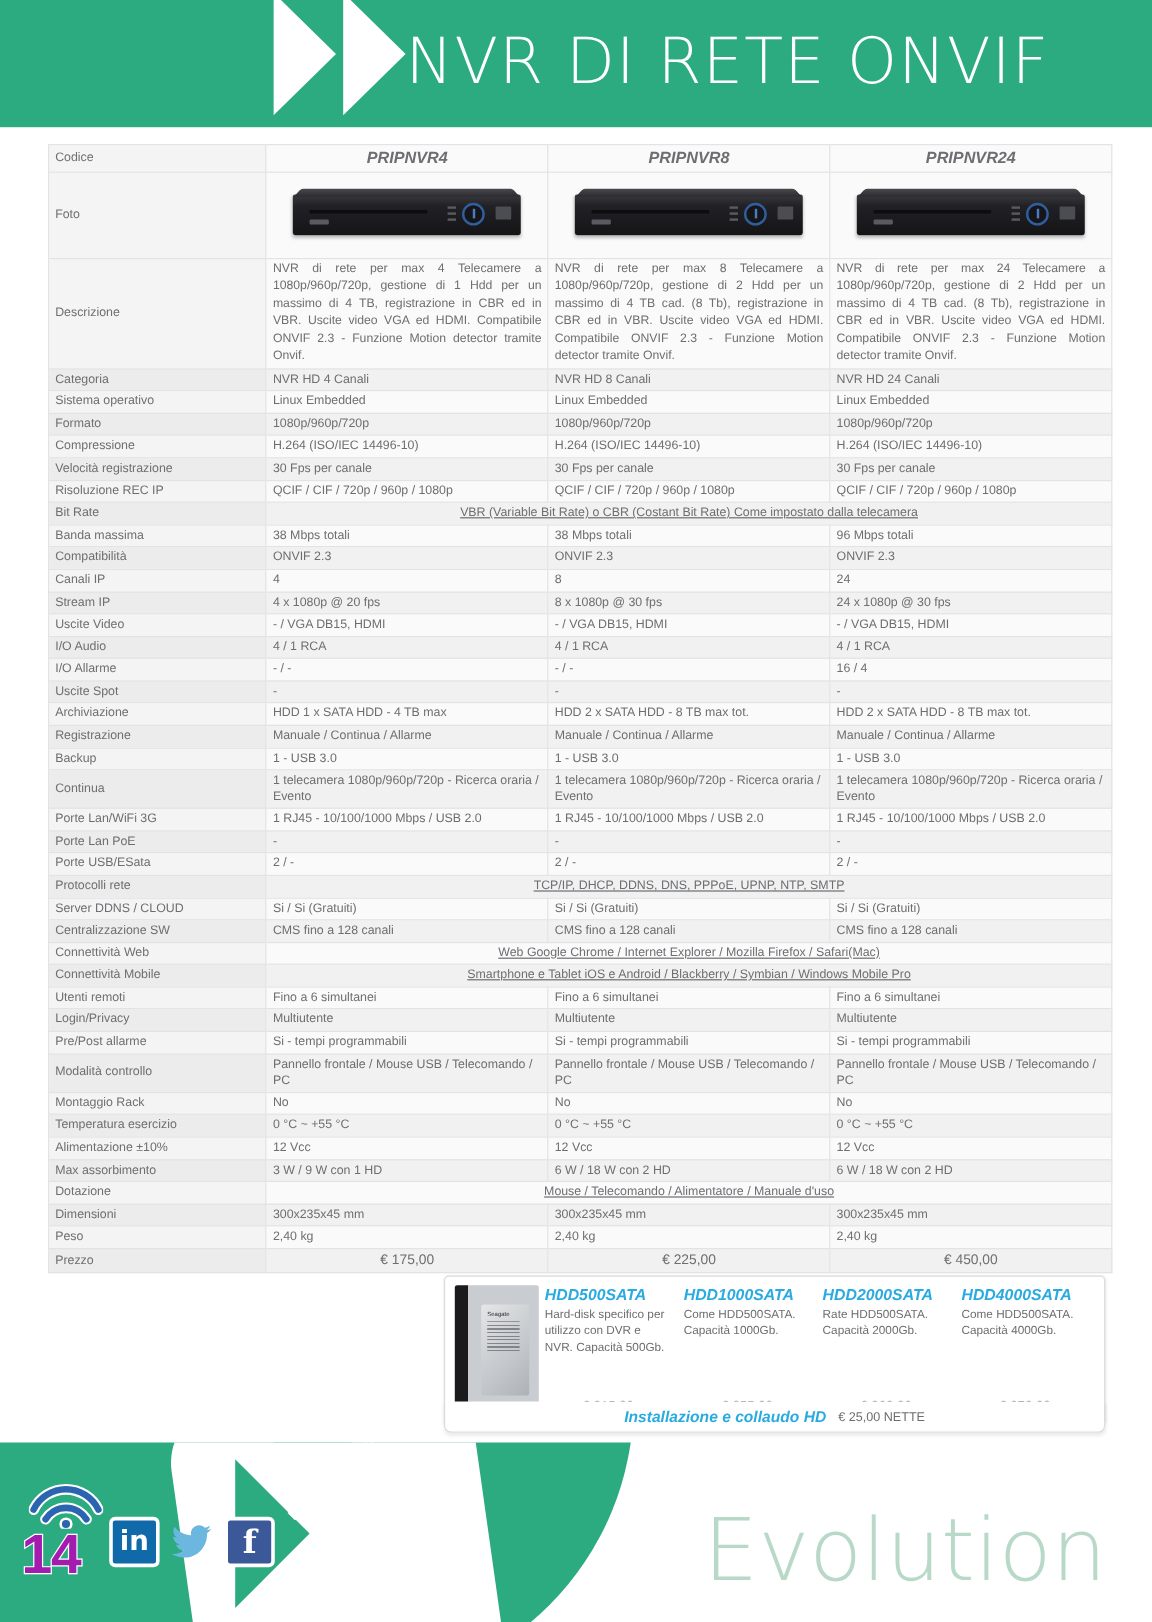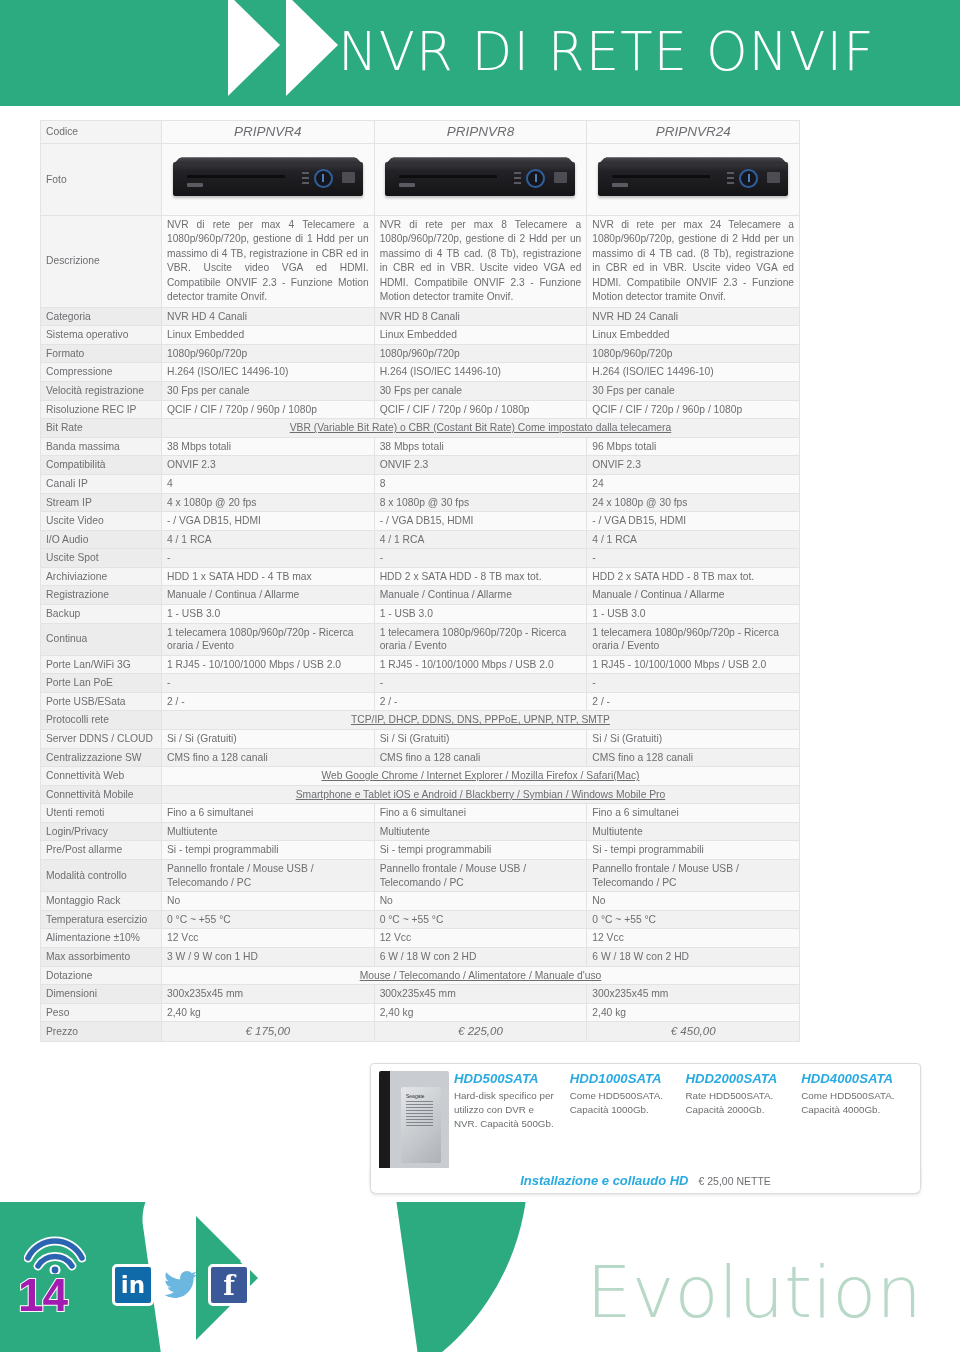--- a/index.html
+++ b/index.html
@@ -43,21 +43,21 @@
     font-size: 53px;
     font-weight: 300;
     letter-spacing: 1px;
     font-family: "DejaVu Sans", sans-serif;
     white-space: nowrap;
   }
 
   
   .spec-wrap { padding: 14px 40px 0 40px; }
   table.spec {
-    width: 760px;
+    width: 887px;
     border-collapse: collapse;
     font-size: 10.3px;
     line-height: 1.32;
   }
   table.spec td {
     border: 1px solid #e3e3e3;
     padding: 2px 5px;
     vertical-align: middle;
     color: #6d6e71;
   }
@@ -67,21 +67,21 @@
     color: #6d6e71;
   }
   td.val { width: 233px; background: #fafafa; }
   tr.zebra td.lbl { background: #ececec; }
   tr.zebra td.val { background: #f1f1f1; }
   td.merged { text-align: center; text-decoration: underline; }
 
   .code-cell {
     text-align: center;
     color: #29abe2;
-    font-weight: normal;
+    font-weight: bold;
     font-style: italic;
     font-size: 13.5px;
     padding: 4px 5px;
     background: #fafafa;
   }
   td.lbl.code-lbl { font-size: 10.3px; }
 
   
   td.photo {
     height: 72px;
@@ -146,21 +146,21 @@
   }
 
   td.desc {
     font-size: 10.2px;
     line-height: 1.42;
     text-align: justify;
     padding: 6px 6px;
     vertical-align: middle;
   }
 
-  .price-cell { text-align: center; font-size: 11.5px; padding: 4px 5px; font-style: italic; }
+  .price-cell { text-align: center; font-size: 11.5px; padding: 4px 5px; }
 
   
   .hdd-panel {
     position: absolute;
     left: 370px; top: 1063px;
     width: 551px; height: 122px;
     background: #ffffff;
     border: 1px solid #dcdcdc;
     border-radius: 4px 4px 0 0;
     box-shadow: 0 1px 3px rgba(0,0,0,.10);
@@ -300,21 +300,21 @@
     font-size: 46px;
     font-weight: bold;
     color: #a21caf;
     -webkit-text-stroke: 2px #ffffff;
     paint-order: stroke fill;
     letter-spacing: -1px;
     line-height: 1;
   }
   .socials {
     position: absolute;
-    left: 112px; top: 62px;
+    left: 91px; top: 62px;
     display: flex;
     gap: 6px;
     align-items: center;
   }
   .soc {
     width: 42px; height: 42px;
     border-radius: 5px;
     display: flex; align-items: center; justify-content: center;
     color: #ffffff;
     font-weight: bold;
@@ -470,20 +470,26 @@
           <td class="lbl">Uscite Video</td>
           <td class="val">- / VGA DB15, HDMI</td>
           <td class="val">- / VGA DB15, HDMI</td>
           <td class="val">- / VGA DB15, HDMI</td>
         </tr>
         <tr class="zebra">
           <td class="lbl">I/O Audio</td>
           <td class="val">4 / 1 RCA</td>
           <td class="val">4 / 1 RCA</td>
           <td class="val">4 / 1 RCA</td>
+        </tr>
+        <tr>
+          <td class="lbl">I/O Allarme</td>
+          <td class="val">- / -</td>
+          <td class="val">- / -</td>
+          <td class="val">16 / 4</td>
         </tr>
         <tr class="zebra">
           <td class="lbl">Uscite Spot</td>
           <td class="val">-</td>
           <td class="val">-</td>
           <td class="val">-</td>
         </tr>
         <tr>
           <td class="lbl">Archiviazione</td>
           <td class="val">HDD 1 x SATA HDD - 4 TB max</td>

